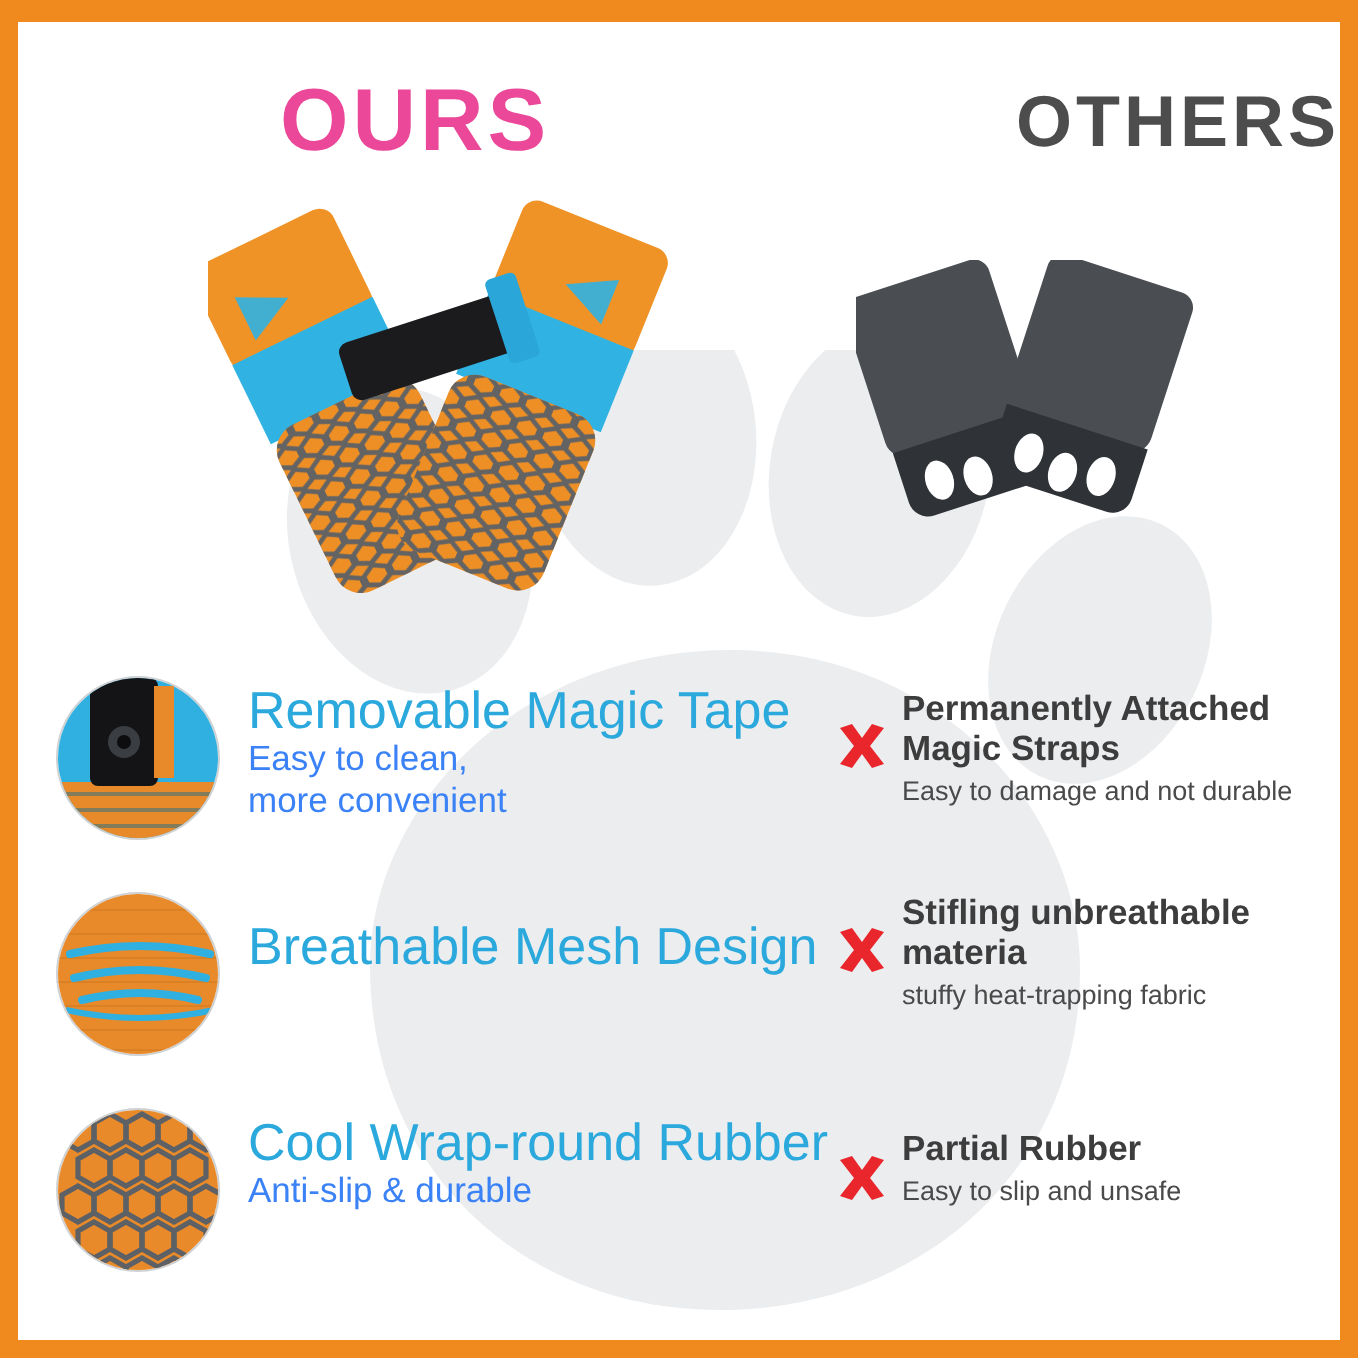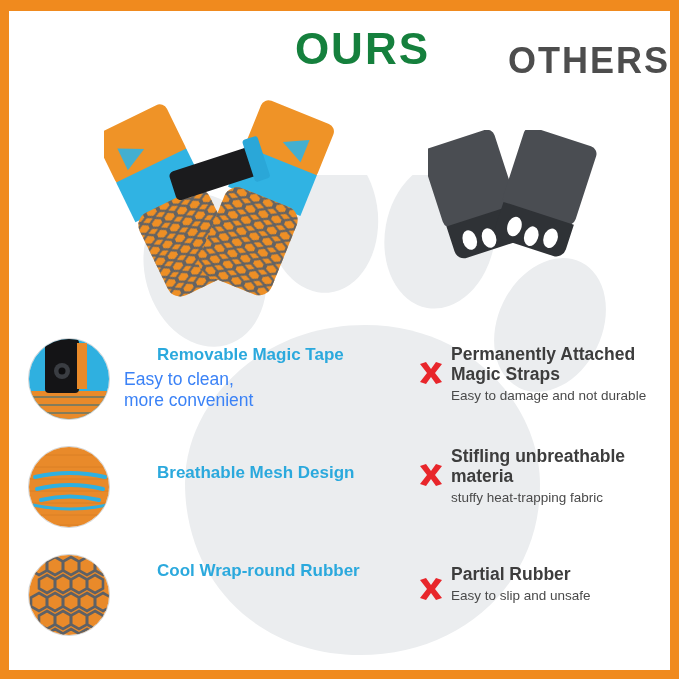--- a/index.html
+++ b/index.html
@@ -53,25 +53,25 @@
   }
 
   
   .hdr {
     position: absolute;
     font-weight: bold;
     letter-spacing: 2px;
   }
   .hdr-ours {
     left: 140px;
-    top: 24px;
+    top: 36px;
     width: 290px;
-    text-align: right;
+    text-align: left;
     font-size: 44px;
-    color: #15803d;
+    color: #ec4899;
   }
   .hdr-others {
     left: 400px;
     top: 40px;
     width: 270px;
     text-align: right;
     font-size: 36px;
     color: #4d4d4d;
   }
 
@@ -113,25 +113,24 @@
     border: 1px solid #cfd2d4;
     box-sizing: border-box;
   }
   .ours-text {
     position: absolute;
     left: 96px;
     top: 14px;
     width: 290px;
   }
   .ours-title {
-    font-size: 17px;
-    font-weight: bold;
+    font-size: 26px;
+    font-weight: normal;
     color: #2ba9dd;
     line-height: 22px;
-    margin-left: 33px;
   }
   .ours-sub {
     font-size: 17.5px;
     color: #3b82f6;
     line-height: 21px;
     margin-top: 3px;
   }
   .xmark {
     position: absolute;
     left: 388px;
@@ -334,20 +333,21 @@
             <polygon points="10,74 18,78.5 18,87.5 10,92 2,87.5 2,78.5"></polygon>
             <polygon points="26,74 34,78.5 34,87.5 26,92 18,87.5 18,78.5"></polygon>
             <polygon points="42,74 50,78.5 50,87.5 42,92 34,87.5 34,78.5"></polygon>
             <polygon points="58,74 66,78.5 66,87.5 58,92 50,87.5 50,78.5"></polygon>
             <polygon points="74,74 82,78.5 82,87.5 74,92 66,87.5 66,78.5"></polygon>
           </g>
         </svg>
       </div>
       <div class="ours-text">
         <div class="ours-title">Cool Wrap-round Rubber</div>
+        <div class="ours-sub">Anti-slip &amp; durable</div>
       </div>
       <svg class="xmark" viewBox="0 0 30 30">
         <path d="M4 6 L11 15 L4 24 L10 26 L15 19 L20 26 L26 24 L19 15 L26 6 L20 4 L15 11 L10 4 Z" fill="#e8262b"></path>
       </svg>
       <div class="others-text">
         <div class="others-title">Partial Rubber</div>
         <div class="others-sub">Easy to slip and unsafe</div>
       </div>
     </div>
 

